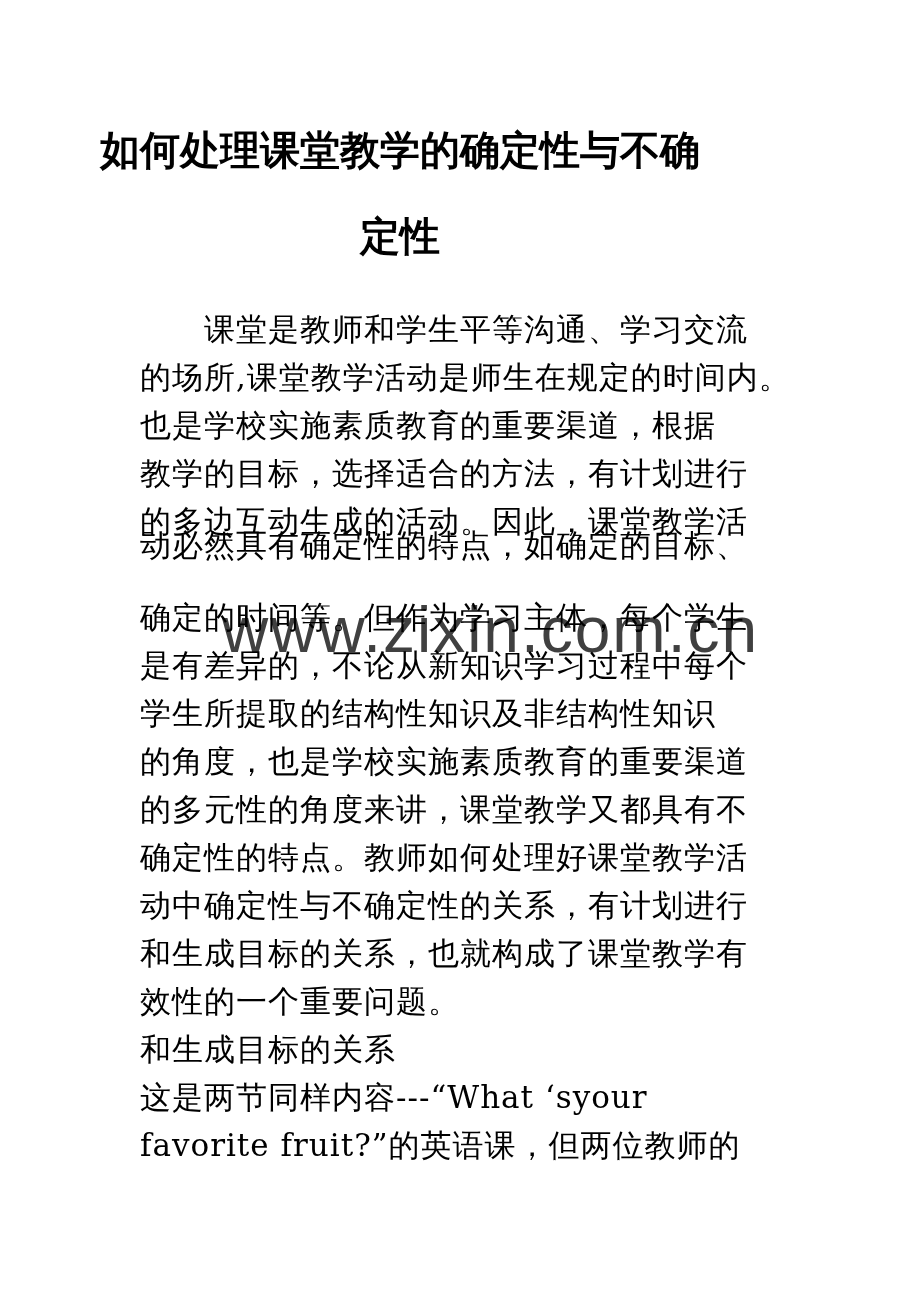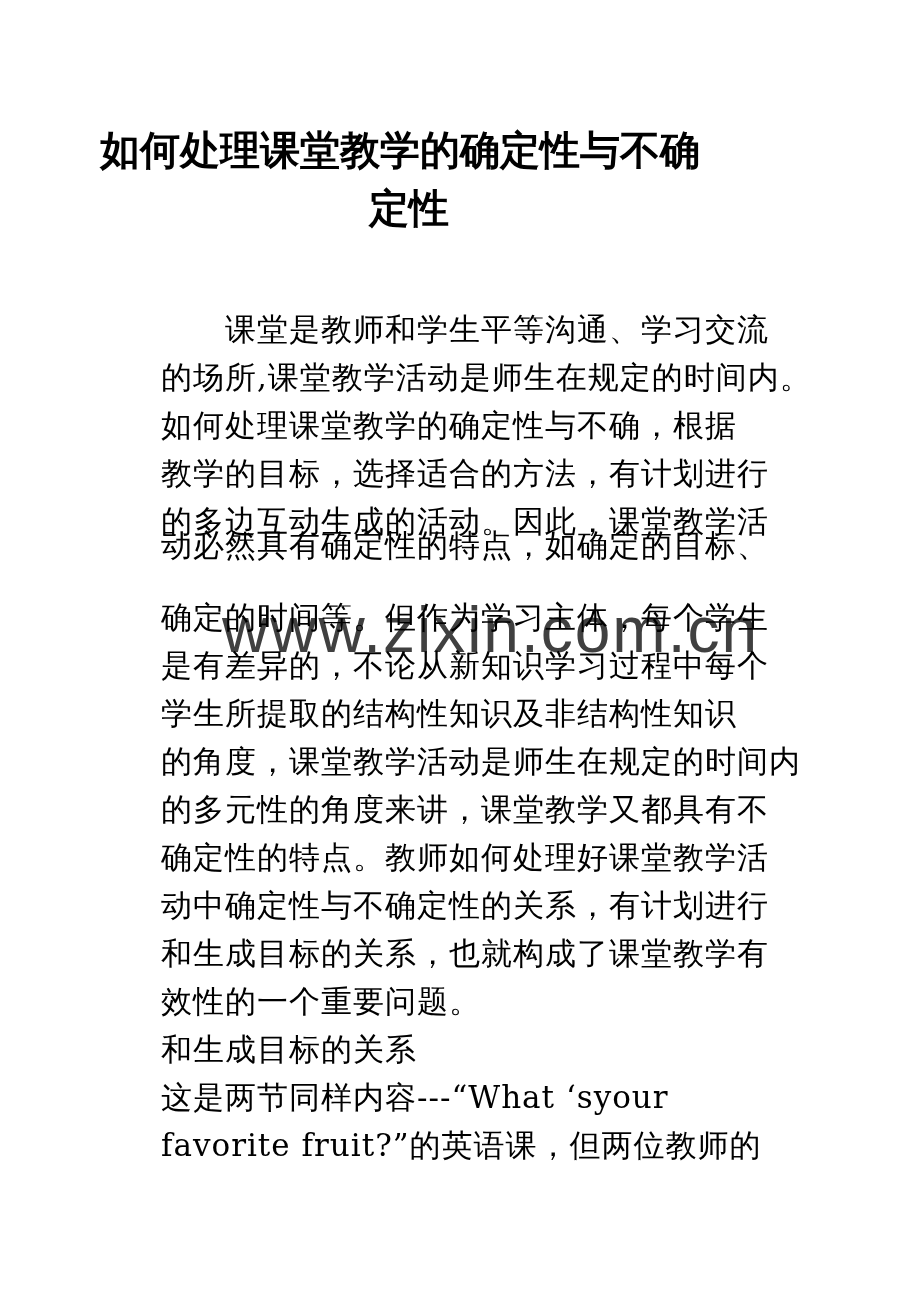--- a/index.html
+++ b/index.html
@@ -27,30 +27,29 @@
       left: 0;
       width: 800px;
       text-align: center;
       font-family: "DejaVu Sans", "Liberation Sans", sans-serif;
       font-weight: bold;
       font-size: 40px;
       line-height: 40px;
       letter-spacing: 0px;
     }
     .title.line1 { top: 130px; }
-    .title.line2 { top: 188px; margin-left: 9px; }
+    .title.line2 { top: 216px; }
 
     .body-line {
       position: absolute;
       left: 140px;
       font-size: 31px;
       line-height: 34px;
       white-space: nowrap;
       letter-spacing: 1px;
-      margin-left: 21px;
     }
     .watermark {
       position: absolute;
       left: 222px;
       top: 598px;
       font-family: "Liberation Sans", "DejaVu Sans", sans-serif;
       font-size: 64px;
       line-height: 64px;
       color: #404040;
       letter-spacing: 2px;
@@ -65,28 +64,28 @@
 <div class="page">
 
   <div class="watermark">www.zixin.com.cn</div>
 
   <div class="text-layer">
     <div class="title line1">如何处理课堂教学的确定性与不确</div>
     <div class="title line2">定性</div>
 
     <div class="body-line" style="top:312px">　　课堂是教师和学生平等沟通、学习交流</div>
     <div class="body-line" style="top:360px">的场所,课堂教学活动是师生在规定的时间内。</div>
-    <div class="body-line" style="top:408px">如何处理课堂教学的确定性与不确，根据</div>
+    <div class="body-line" style="top:408px">也是学校实施素质教育的重要渠道，根据</div>
     <div class="body-line" style="top:456px">教学的目标，选择适合的方法，有计划进行</div>
     <div class="body-line" style="top:504px">的多边互动生成的活动。因此，课堂教学活</div>
     <div class="body-line" style="top:528px">动必然具有确定性的特点，如确定的目标、</div>
     <div class="body-line" style="top:600px">确定的时间等。但作为学习主体，每个学生</div>
     <div class="body-line" style="top:648px">是有差异的，不论从新知识学习过程中每个</div>
     <div class="body-line" style="top:696px">学生所提取的结构性知识及非结构性知识</div>
-    <div class="body-line" style="top:744px">的角度，课堂教学活动是师生在规定的时间内</div>
+    <div class="body-line" style="top:744px">的角度，也是学校实施素质教育的重要渠道</div>
     <div class="body-line" style="top:792px">的多元性的角度来讲，课堂教学又都具有不</div>
     <div class="body-line" style="top:840px">确定性的特点。教师如何处理好课堂教学活</div>
     <div class="body-line" style="top:888px">动中确定性与不确定性的关系，有计划进行</div>
     <div class="body-line" style="top:936px">和生成目标的关系，也就构成了课堂教学有</div>
     <div class="body-line" style="top:984px">效性的一个重要问题。</div>
     <div class="body-line" style="top:1032px">和生成目标的关系</div>
     <div class="body-line" style="top:1080px">这是两节同样内容---“What ‘syour</div>
     <div class="body-line" style="top:1128px">favorite fruit?”的英语课，但两位教师的</div>
   </div>
 </div>

